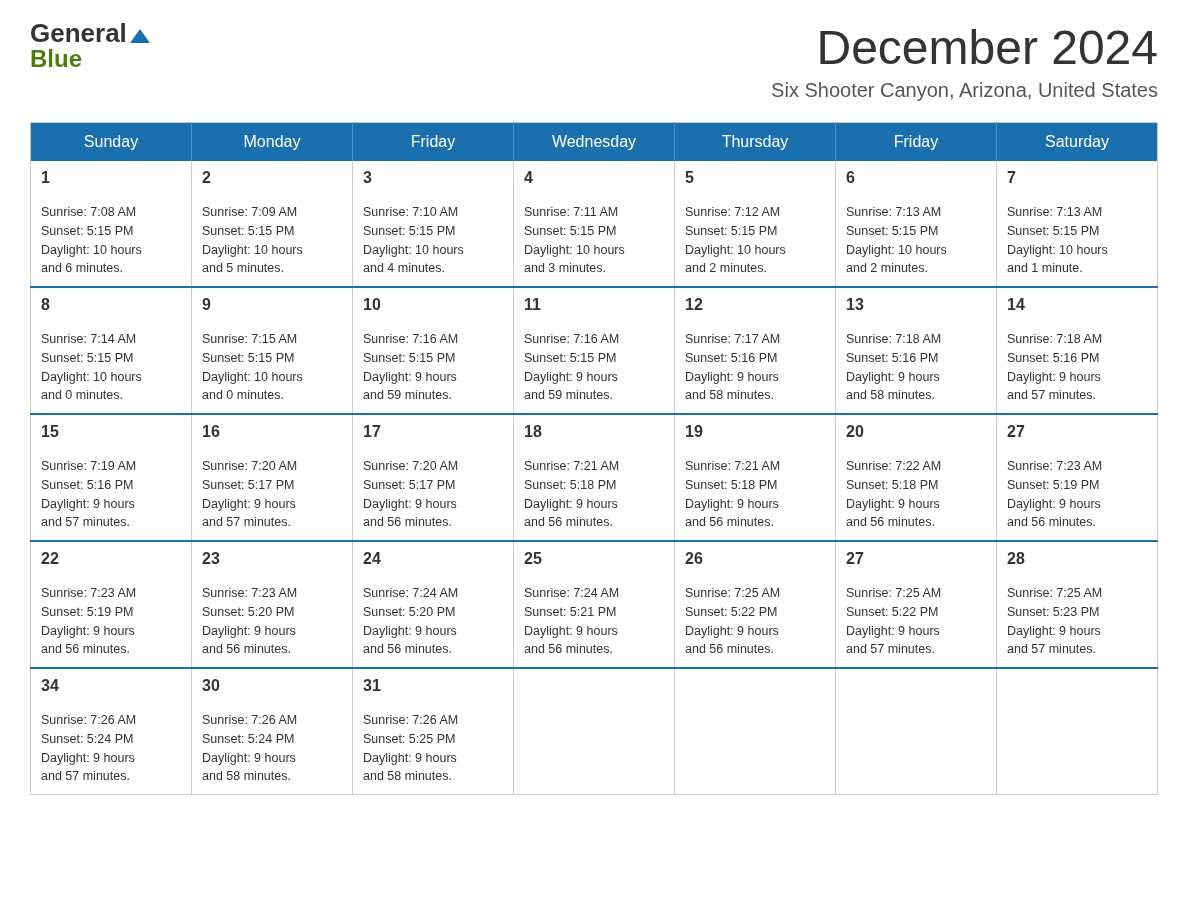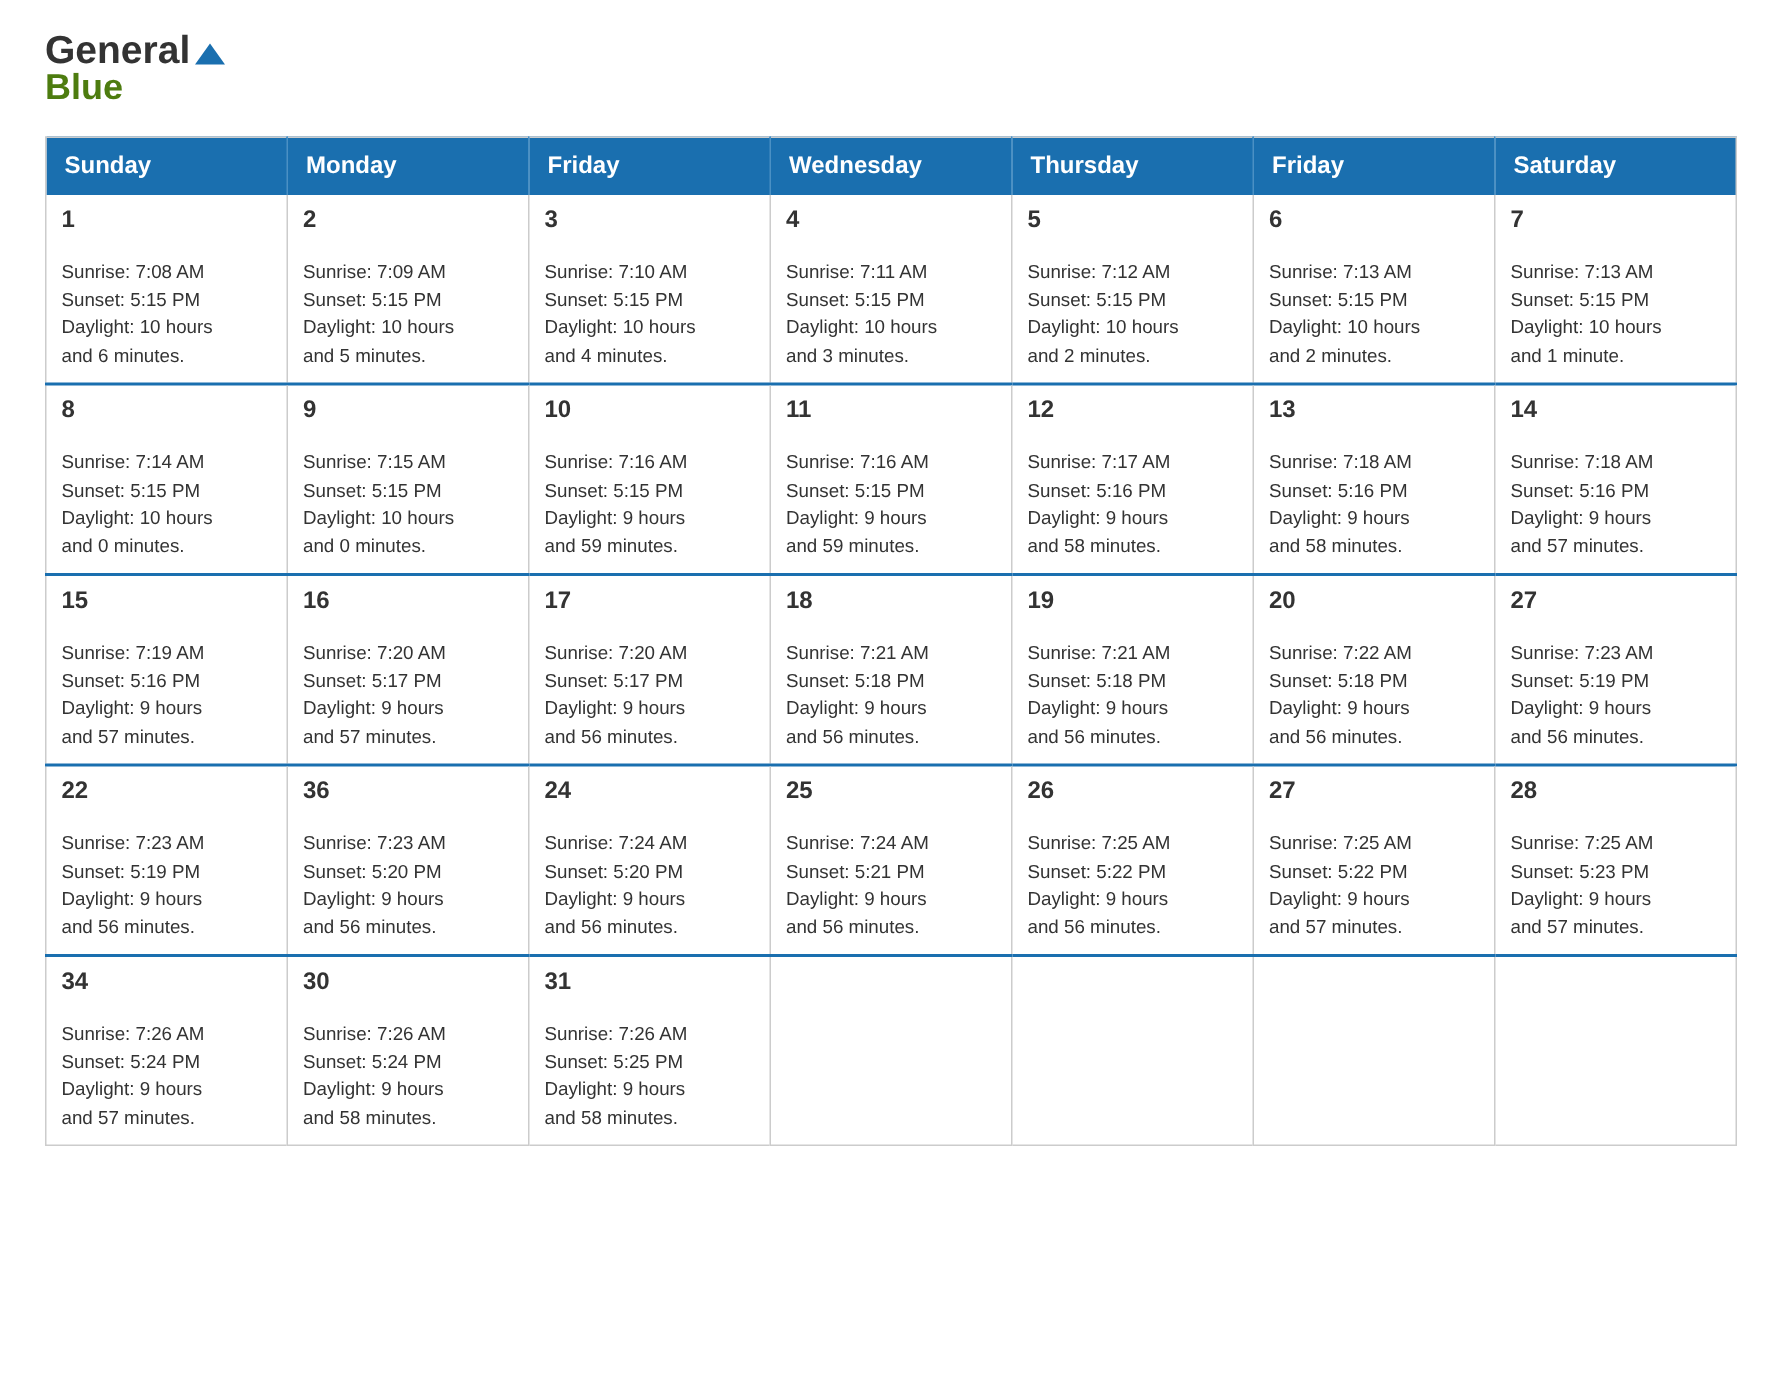--- a/index.html
+++ b/index.html
@@ -46,23 +46,23 @@
       width: 100%;
       border-collapse: collapse;
       border: 1px solid #ccc;
     }
     .calendar thead tr {
       background-color: #1a6faf;
       color: #fff;
     }
     .calendar thead th {
       padding: 10px 12px;
-      text-align: left;
+      text-align: center;
       font-size: 16px;
-      font-weight: bold;
+      font-weight: normal;
       border-right: 1px solid #4a90c4;
     }
     .calendar thead th:last-child {
       border-right: none;
     }
     .calendar tbody td {
       vertical-align: top;
       padding: 8px 10px;
       border-right: 1px solid #ccc;
       border-bottom: 2px solid #1a6faf;
@@ -94,20 +94,24 @@
 </head>
 <body>
 
 <div class="header">
   <div class="logo">
     <div style="line-height:1">
       <span class="logo-text-general">General</span><span style="display:inline-block;width:0;height:0;border-left:10px solid transparent;border-right:10px solid transparent;border-bottom:14px solid #1a6faf;vertical-align:middle;margin-left:3px;margin-bottom:4px;"></span>
       <br>
       <span class="logo-text-blue">Blue</span>
     </div>
+  </div>
+  <div class="title-section">
+    <div class="month-title">December 2024</div>
+    <div class="location-title">Six Shooter Canyon, Arizona, United States</div>
   </div>
 </div>
 
 <table class="calendar">
   <thead>
     <tr>
       <th>Sunday</th>
       <th>Monday</th>
       <th>Friday</th>
       <th>Wednesday</th>
@@ -206,21 +210,21 @@
           <div class="day-number">27</div>
           <div class="day-info">Sunrise: 7:23 AM<br>Sunset: 5:19 PM<br>Daylight: 9 hours<br>and 56 minutes.</div>
         </td>
       </tr>
       <tr>
         <td>
           <div class="day-number">22</div>
           <div class="day-info">Sunrise: 7:23 AM<br>Sunset: 5:19 PM<br>Daylight: 9 hours<br>and 56 minutes.</div>
         </td>
         <td>
-          <div class="day-number">36</div>
+          <div class="day-number">23</div>
           <div class="day-info">Sunrise: 7:23 AM<br>Sunset: 5:20 PM<br>Daylight: 9 hours<br>and 56 minutes.</div>
         </td>
         <td>
           <div class="day-number">24</div>
           <div class="day-info">Sunrise: 7:24 AM<br>Sunset: 5:20 PM<br>Daylight: 9 hours<br>and 56 minutes.</div>
         </td>
         <td>
           <div class="day-number">25</div>
           <div class="day-info">Sunrise: 7:24 AM<br>Sunset: 5:21 PM<br>Daylight: 9 hours<br>and 56 minutes.</div>
         </td>

